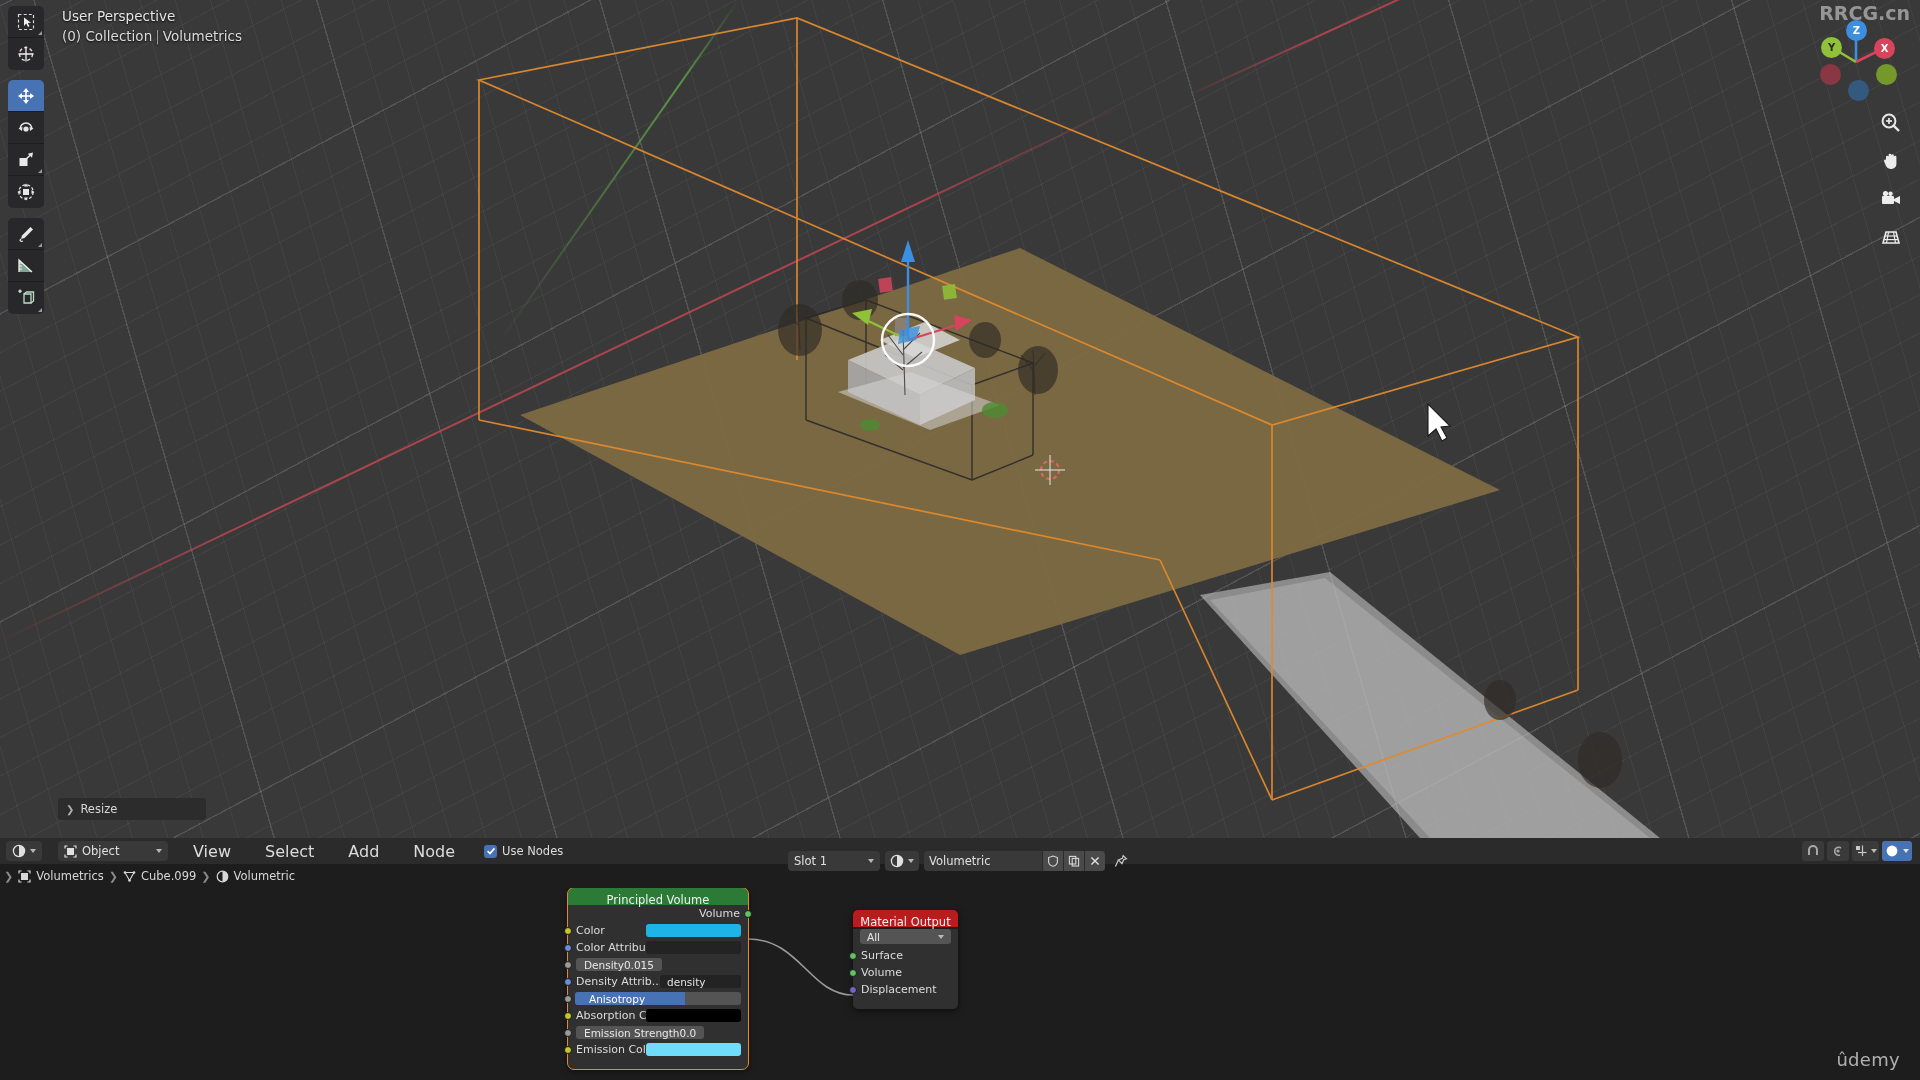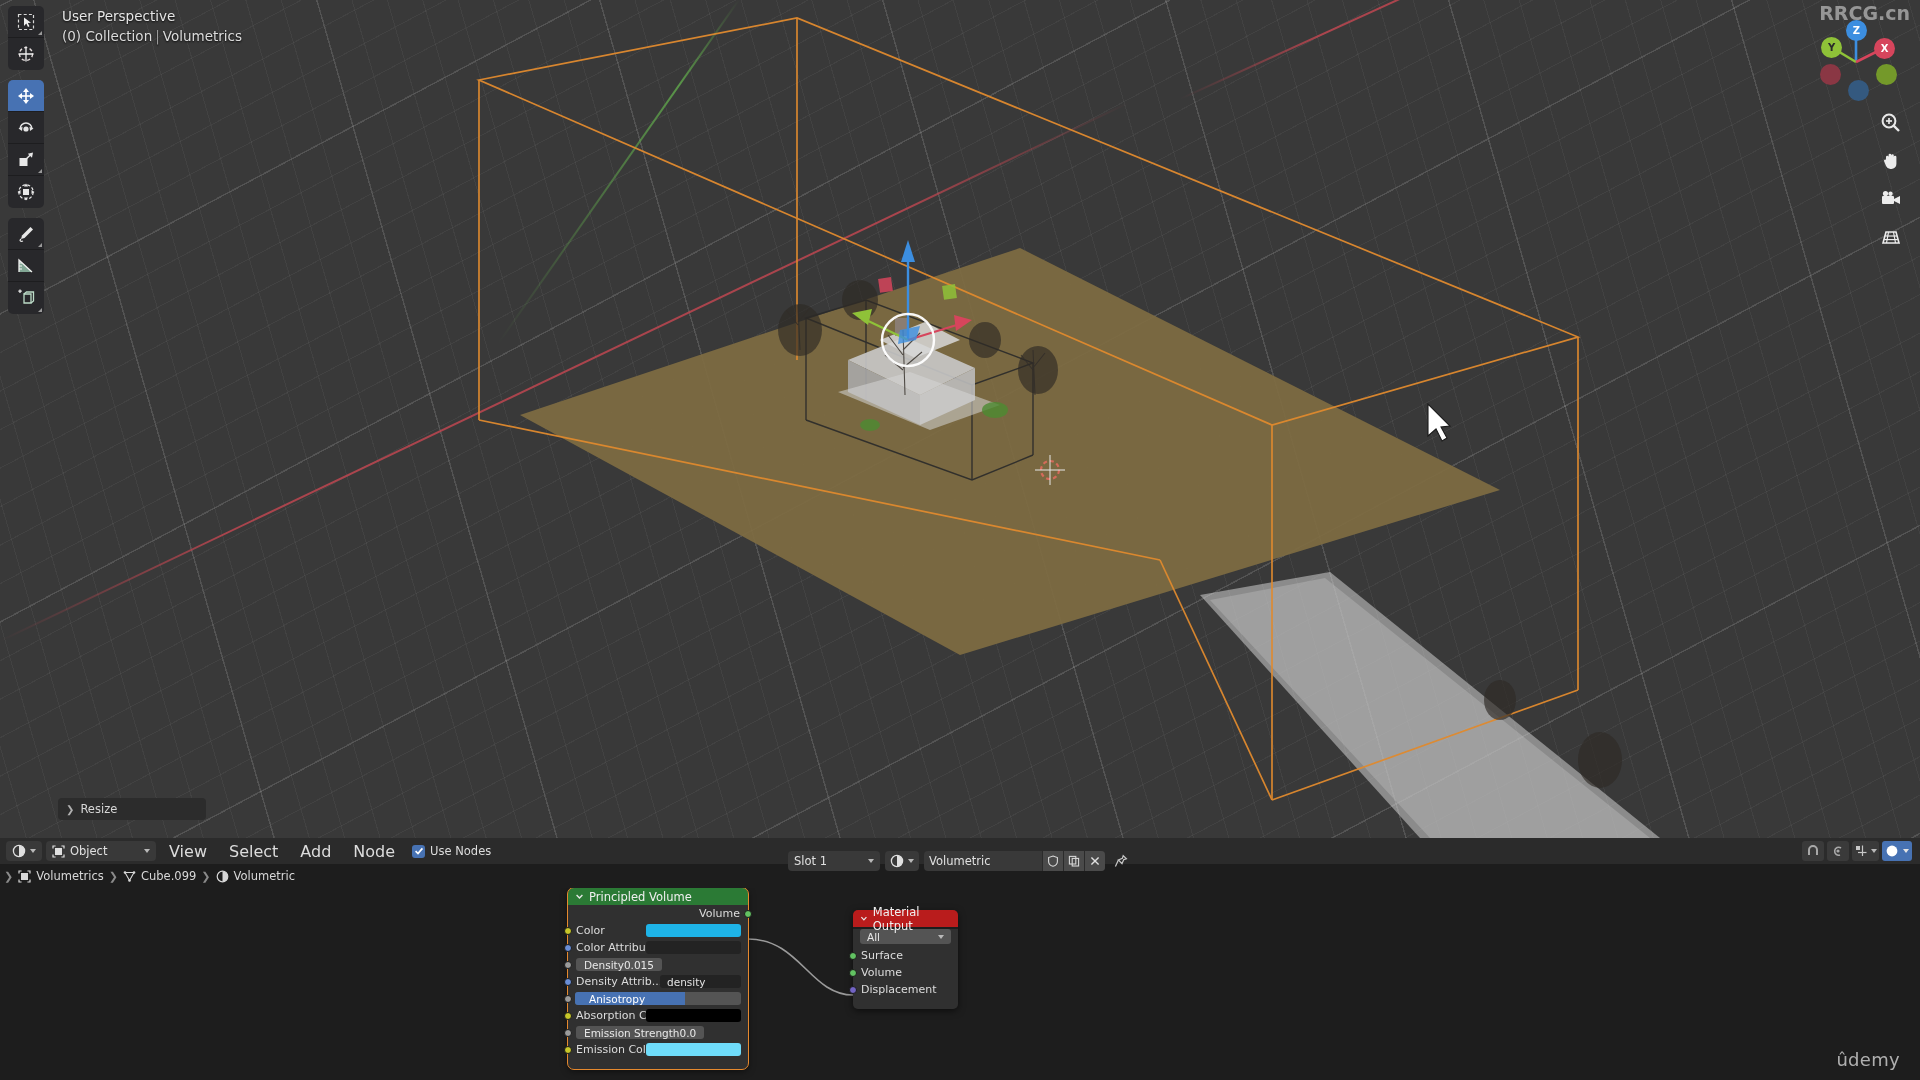--- a/index.html
+++ b/index.html
@@ -68,21 +68,21 @@
   #op-panel {
     position: absolute; left: 58px; bottom: 18px; width: 148px; height: 22px;
     background: #2c2c2c; border-radius: 4px; color: #d6d6d6; font-size: 11.5px;
     display: flex; align-items: center; padding-left: 8px; gap: 6px;
   }
 
   
   #node-editor { position: absolute; left: 0; top: 838px; width: 1920px; height: 242px; background: #1d1d1d; }
   #ne-header {
     position: relative; height: 26px; background: #2b2b2b;
-    display: flex; align-items: center; padding: 0 6px; gap: 4px;
+    display: flex; align-items: center; padding: 0 6px; gap: 16px;
   }
   .ne-pill {
     height: 20px; background: #393939; border-radius: 4px; display: flex; align-items: center;
     padding: 0 6px; gap: 4px; color: #e0e0e0; font-size: 11.5px;
   }
   .ne-menu { color: #dcdcdc; font-size: 16px; padding: 0 9px; cursor: default; }
   .ne-check { display: flex; align-items: center; gap: 5px; color: #dcdcdc; font-size: 11.5px; margin-left: 4px; }
   .cbox { width: 13px; height: 13px; background: #4772b3; border-radius: 3px;
     display: flex; align-items: center; justify-content: center; }
   .chev { width: 0; height: 0; border-left: 3.5px solid transparent; border-right: 3.5px solid transparent;
@@ -113,21 +113,21 @@
   .bc-item { display: flex; align-items: center; gap: 5px; }
 
   #ne-canvas { position: absolute; left: 0; top: 50px; width: 1920px; height: 192px;
     background: #1d1d1d; overflow: hidden; }
 
   
   .node { position: absolute; border-radius: 5px; overflow: visible;
     box-shadow: 0 2px 7px rgba(0,0,0,.55); }
   .node-head { height: 17px; display: flex; align-items: center; gap: 5px;
     padding: 0 7px; font-size: 11.5px; color: #f0f0f0;
-    border-top-left-radius: 5px; border-top-right-radius: 5px; }
+    border-top-left-radius: 5px; border-top-right-radius: 5px; flex-direction: column; }
   .node-body { background: #303030; border-bottom-left-radius: 5px; border-bottom-right-radius: 5px;
     padding-bottom: 11px; }
   .node.sel { outline: 1.5px solid #e6892e; outline-offset: 0; border-radius: 6px; }
   .row { position: relative; height: 17px; display: flex; align-items: center;
     font-size: 11px; color: #dcdcdc; padding: 0 8px; }
   .sock { position: absolute; width: 8px; height: 8px; border-radius: 50%;
     border: 1px solid #1a1a1a; top: 50%; margin-top: -4px; }
   .sock.in { left: -4px; }
   .sock.out { right: -4px; }
   .s-yellow { background: #c7c729; }

